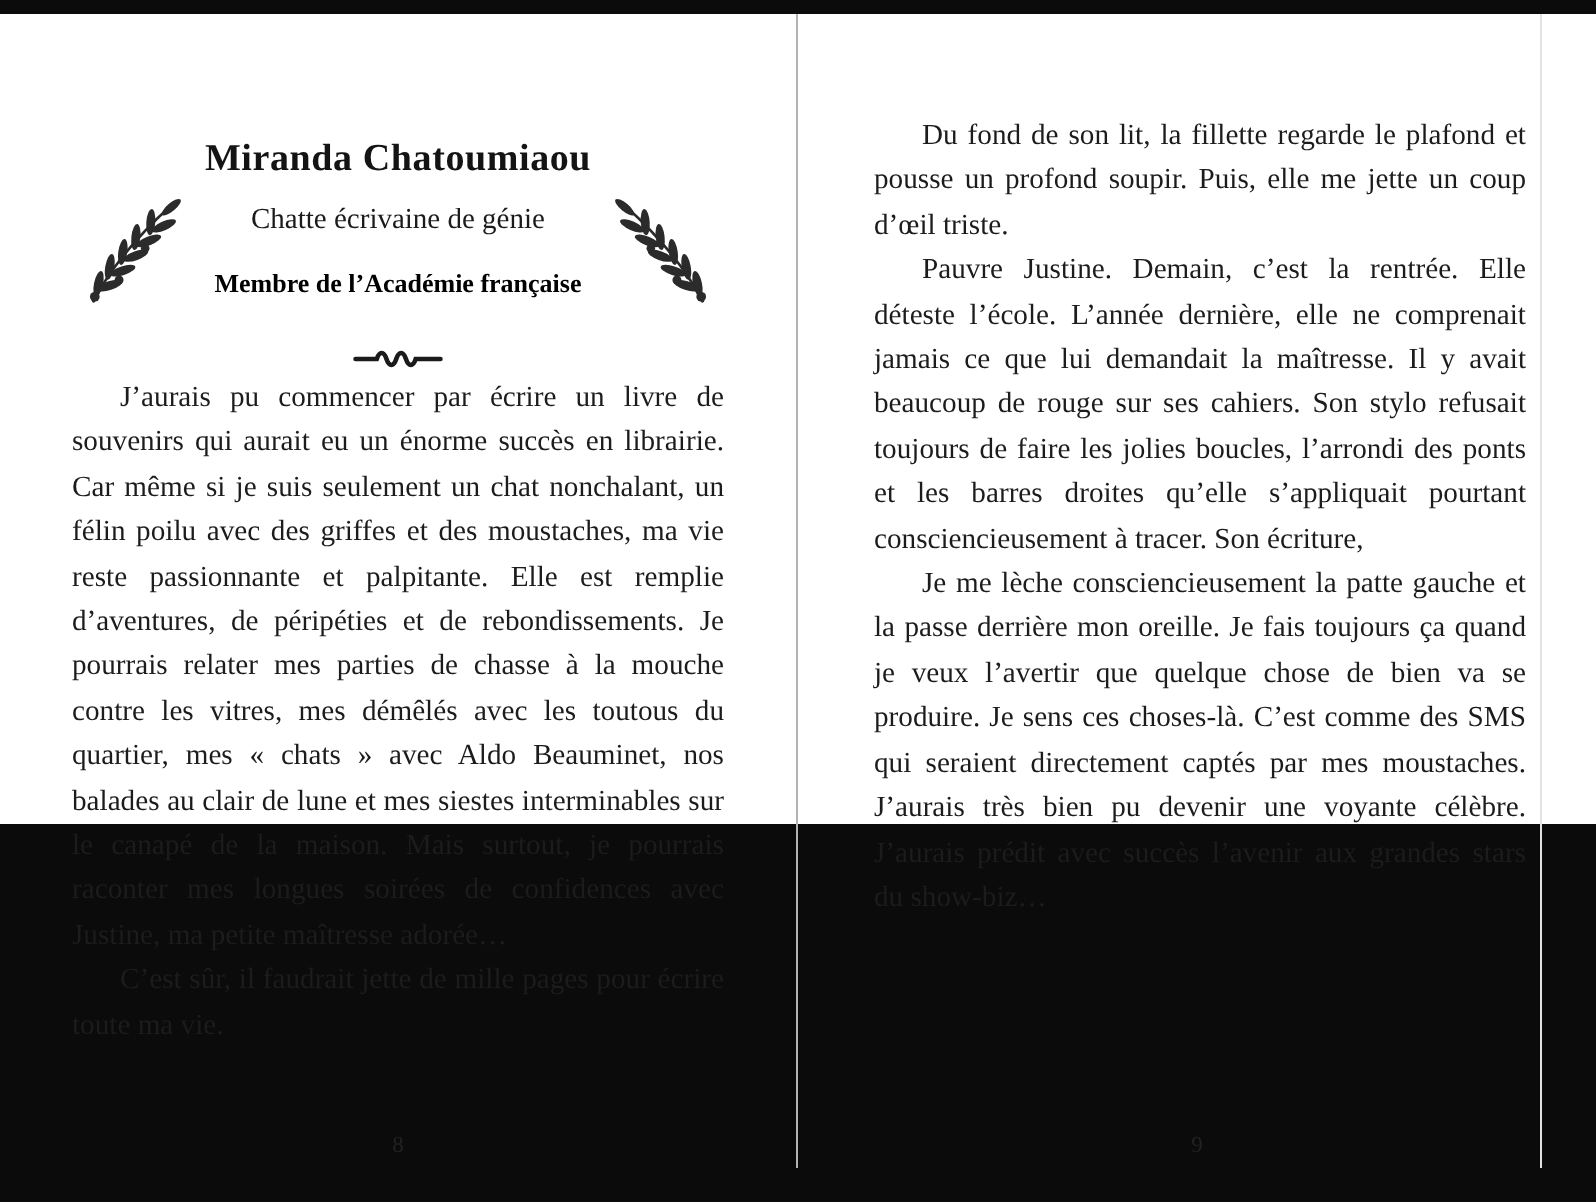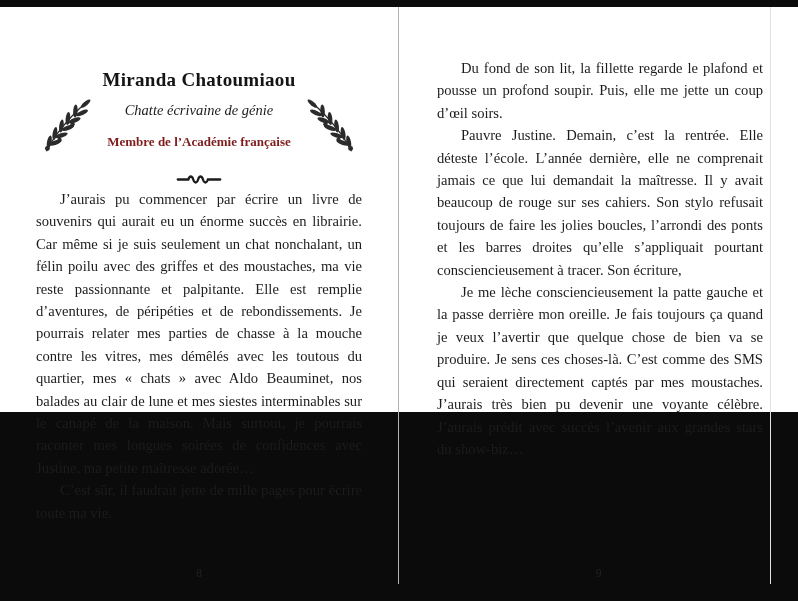--- a/index.html
+++ b/index.html
@@ -64,29 +64,28 @@
     margin-top: 4px;
     display: flex;
     align-items: center;
     justify-content: center;
     gap: 6px;
   }
   .branch { flex: 0 0 auto; line-height: 0; }
   .branch.mirrored svg { transform: scaleX(-1); }
   .head-mid-text { width: 196px; }
   .book-subtitle {
-    font-style: italic;
     font-size: 14.5px;
     color: #1b1b1b;
   }
   .book-affiliation {
     margin-top: 15px;
     font-weight: 700;
     font-size: 13px;
-    color: #7f1d1d;
+    color: #000000;
   }
   .divider {
     margin: 16px auto 0 auto;
     width: 46px;
     line-height: 0;
     text-align: center;
   }
 
   
   .body-text {
@@ -192,21 +191,21 @@
           <p>C’est sûr, il faudrait jette de mille pages pour écrire toute ma vie.</p>
         </div>
 
       </div>
       <div class="page-number">8</div>
     </div>
 
     <div class="page page-right">
       <div class="text-col-right">
         <div class="body-text">
-          <p>Du fond de son lit, la fillette regarde le plafond et pousse un profond soupir. Puis, elle me jette un coup d’œil soirs.</p>
+          <p>Du fond de son lit, la fillette regarde le plafond et pousse un profond soupir. Puis, elle me jette un coup d’œil triste.</p>
           <p>Pauvre Justine. Demain, c’est la rentrée. Elle déteste l’école. L’année dernière, elle ne comprenait jamais ce que lui demandait la maîtresse. Il y avait beaucoup de rouge sur ses cahiers. Son stylo refusait toujours de faire les jolies boucles, l’arrondi des ponts et les barres droites qu’elle s’appliquait pourtant consciencieusement à tracer. Son écriture,</p>
           <p>Je me lèche consciencieusement la patte gauche et la passe derrière mon oreille. Je fais toujours ça quand je veux l’avertir que quelque chose de bien va se produire. Je sens ces choses-là. C’est comme des SMS qui seraient directement captés par mes moustaches. J’aurais très bien pu devenir une voyante célèbre. J’aurais prédit avec succès l’avenir aux grandes stars du show-biz…</p>
         </div>
       </div>
       <div class="page-number">9</div>
     </div>
 
     <div class="gutter-line"></div>
     <div class="page-edge-line"></div>
   </div>

